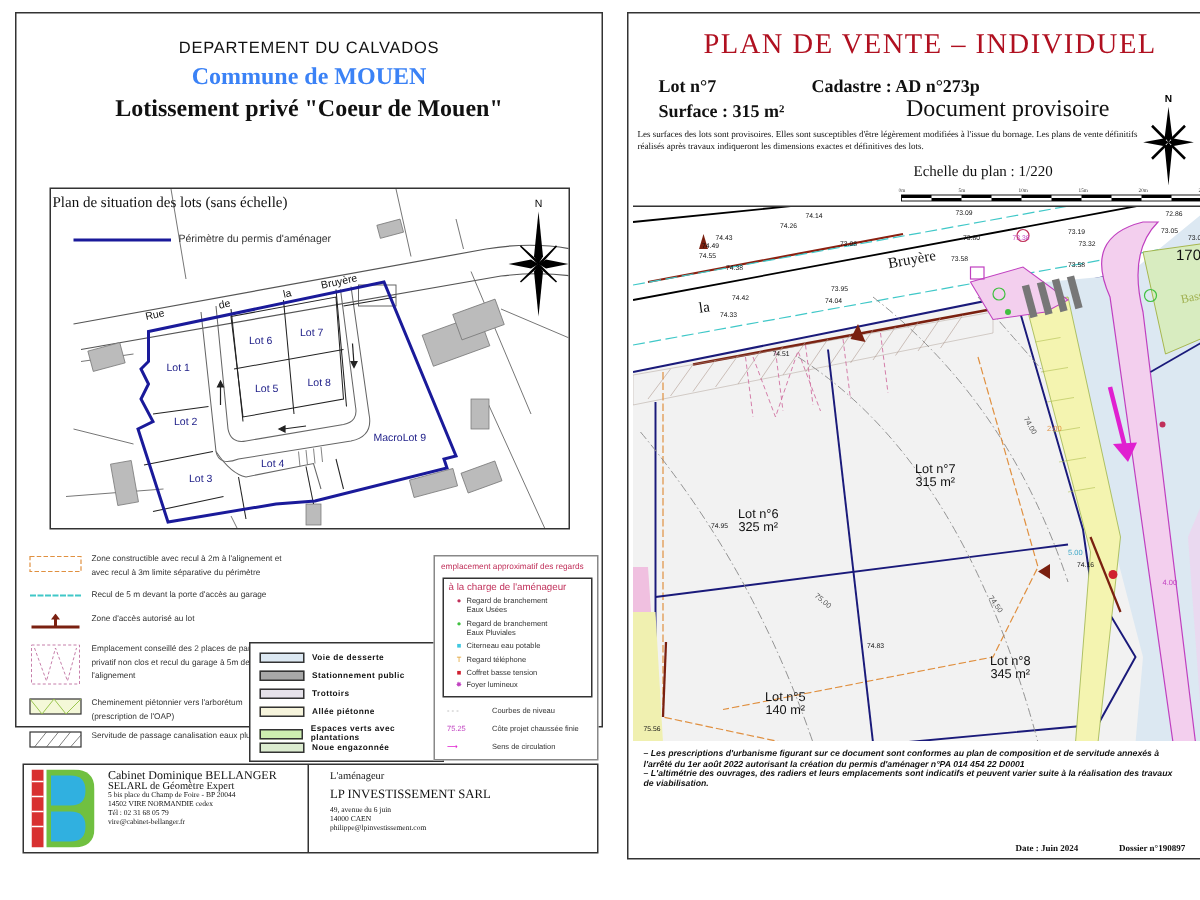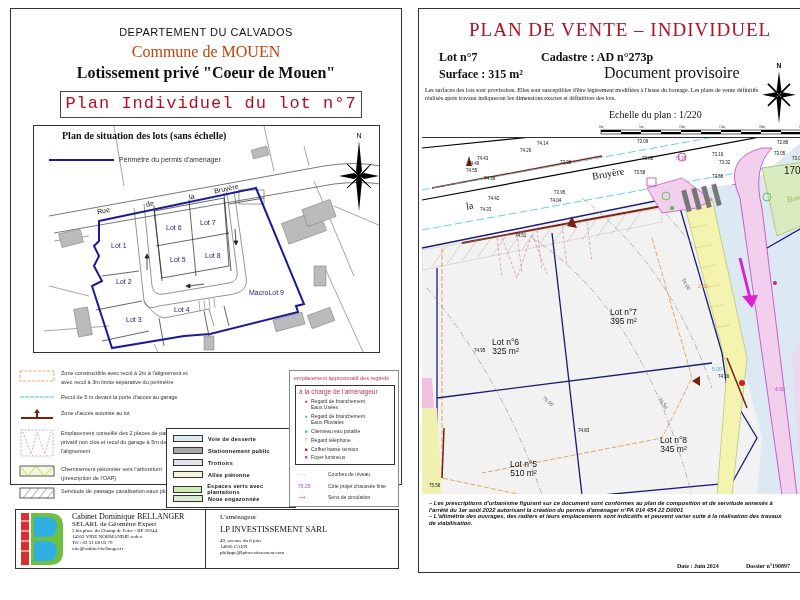--- a/index.html
+++ b/index.html
@@ -5,26 +5,26 @@
   * { box-sizing: border-box; margin: 0; padding: 0; }
   html, body { width: 800px; height: 600px; background: #ffffff; overflow: hidden; }
   body { position: relative; font-family: "Liberation Serif", serif; color: #111; }
 
   .sheet { position: absolute; background: #fff; border: 1.5px solid #333; }
   #left-sheet { left: 10px; top: 8px; width: 392px; height: 477px; }
   #right-sheet { left: 418px; top: 8px; width: 400px; height: 565px; }
 
   
   .dept { position: absolute; top: 17px; left: 0; width: 100%; text-align: center; font-family: "Liberation Sans", sans-serif; font-size: 11px; letter-spacing: 0.5px; }
-  .commune { position: absolute; top: 34px; left: 0; width: 100%; text-align: center; font-size: 16px; color: #c2410c; }
+  .commune { position: absolute; top: 34px; left: 0; width: 100%; text-align: center; font-size: 16px; color: #3b82f6; font-weight: bold; }
   .lotissement { position: absolute; top: 55px; left: 0; width: 100%; text-align: center; font-size: 16px; font-weight: bold; }
   .plan-box { position: absolute; top: 82px; left: 49px; width: 302px; height: 27px; border: 1.5px solid #444; text-align: center; font-family: "Liberation Mono", monospace; font-size: 17px; color: #b01020; line-height: 24px; letter-spacing: 1px; }
 
   .situation { position: absolute; top: 116px; left: 22px; width: 347px; height: 228px; border: 1.5px solid #333; overflow: hidden; }
-  .situation-title { position: absolute; top: 4px; left: 28px; font-size: 10px; font-weight: bold; z-index: 2; }
+  .situation-title { position: absolute; top: 4px; left: 1px; font-size: 10px; font-weight: normal; z-index: 2; }
   .perim-legend { position: absolute; top: 30px; left: 15px; z-index: 2; display: flex; align-items: center; }
   .perim-legend .line { width: 65px; height: 2px; background: #1a1a9a; }
   .perim-legend span { font-family: "Liberation Sans", sans-serif; font-size: 7px; margin-left: 5px; color: #333; }
   .situation svg { position: absolute; left: 0; top: 0; }
   .leg-row { position: absolute; left: 0; display: flex; align-items: flex-start; font-family: "Liberation Sans", sans-serif; font-size: 5.5px; color: #333; line-height: 9px; }
   .leg-row .sw { width: 36px; flex: 0 0 36px; margin-right: 6px; }
   .surf-legend { position: absolute; top: 419px; left: 155px; width: 130px; height: 80px; border: 1.5px solid #333; background: #fff; }
   .surf-row { position: absolute; left: 6px; display: flex; align-items: center; font-family: "Liberation Sans", sans-serif; font-size: 5.5px; font-weight: bold; letter-spacing: 0.3px; }
   .surf-row .sw { width: 30px; height: 7px; border: 1px solid #333; margin-right: 5px; }
   .regard-box { position: absolute; top: 361px; left: 290px; width: 110px; height: 137px; border: 1px solid #888; background: #fff; }
@@ -70,21 +70,20 @@
   .foot-dossier { position: absolute; top: 554px; left: 327px; font-size: 6px; font-weight: bold; }
   .lbl { font-family: "Liberation Sans", sans-serif; }
 </style>
 </head>
 <body>
 
 <div id="left-sheet" class="sheet">
   <div class="dept">DEPARTEMENT  DU  CALVADOS</div>
   <div class="commune">Commune de MOUEN</div>
   <div class="lotissement">Lotissement privé "Coeur de Mouen"</div>
-  <div class="plan-box">Plan Individuel du lot n°7</div>
 
   <div class="situation">
     <div class="situation-title">Plan de situation des lots (sans échelle)</div>
     <div class="perim-legend">
       <div class="line"></div>
       <span>Périmètre du permis d'aménager</span>
     </div>
     <svg width="347" height="228" viewBox="0 0 347 228">
 
       <path d="M15,90 L290,40 Q320,35 347,40" stroke="#555" stroke-width="0.8" fill="none"></path>
@@ -470,25 +469,25 @@
     </svg>
 
     <span style="position:absolute;left:44px;top:62px;font-size:10px;transform:rotate(-8deg);">la</span>
     <span style="position:absolute;left:170px;top:30px;font-size:10px;transform:rotate(-10deg);">Bruyère</span>
     <div class="lbl" style="position:absolute;left:70px;top:200px;font-size:8.5px;text-align:center;line-height:9px;">
         <div>Lot n°6</div>
         <div>325 m²</div>
       </div>
     <div class="lbl" style="position:absolute;left:188px;top:170px;font-size:8.5px;text-align:center;line-height:9px;">
         <div>Lot n°7</div>
-        <div>395 m²</div>
+        <div>315 m²</div>
       </div>
     <div class="lbl" style="position:absolute;left:88px;top:322px;font-size:8.5px;text-align:center;line-height:9px;">
         <div>Lot n°5</div>
-        <div>510 m²</div>
+        <div>140 m²</div>
       </div>
     <div class="lbl" style="position:absolute;left:225px;top:298px;font-size:8.5px;text-align:center;line-height:9px;margin-left:13px;">
         <div>Lot n°8</div>
         <div>345 m²</div>
       </div>
     <span class="lbl" style="position:absolute;left:362px;top:27px;font-size:10px;">170 m</span>
     <span style="position:absolute;left:365px;top:55px;font-size:8px;color:#a0b050;transform:rotate(-12deg);">Bassin</span>
 
     <span class="lbl" style="position:absolute;left:55px;top:18px;font-size:4.5px;">74.43</span>
     <span class="lbl" style="position:absolute;left:98px;top:10px;font-size:4.5px;">74.26</span>

